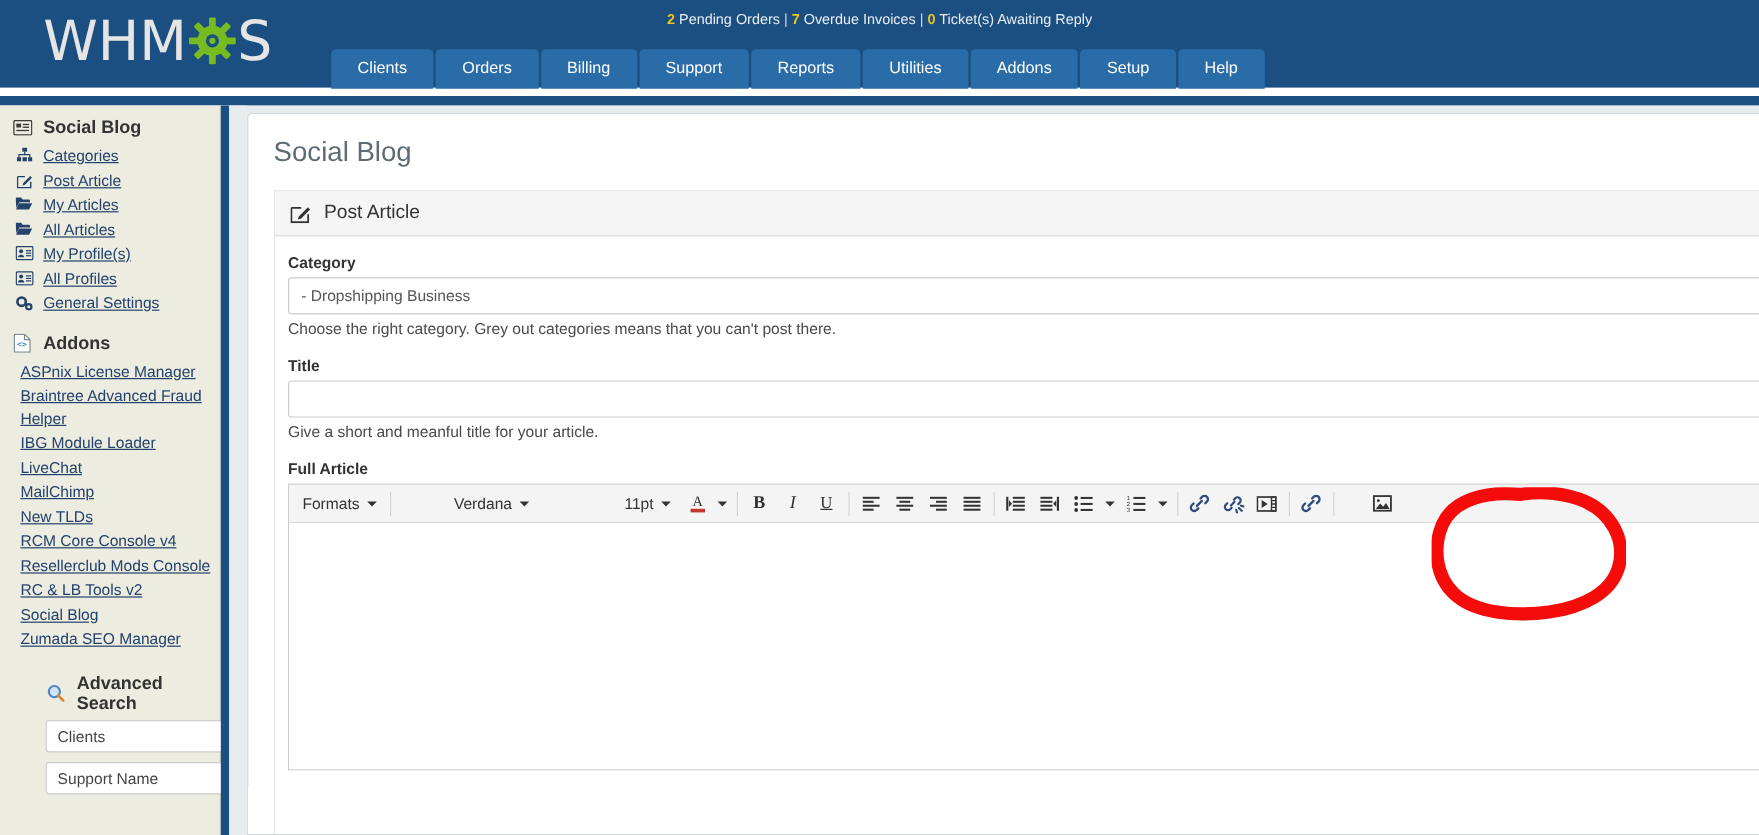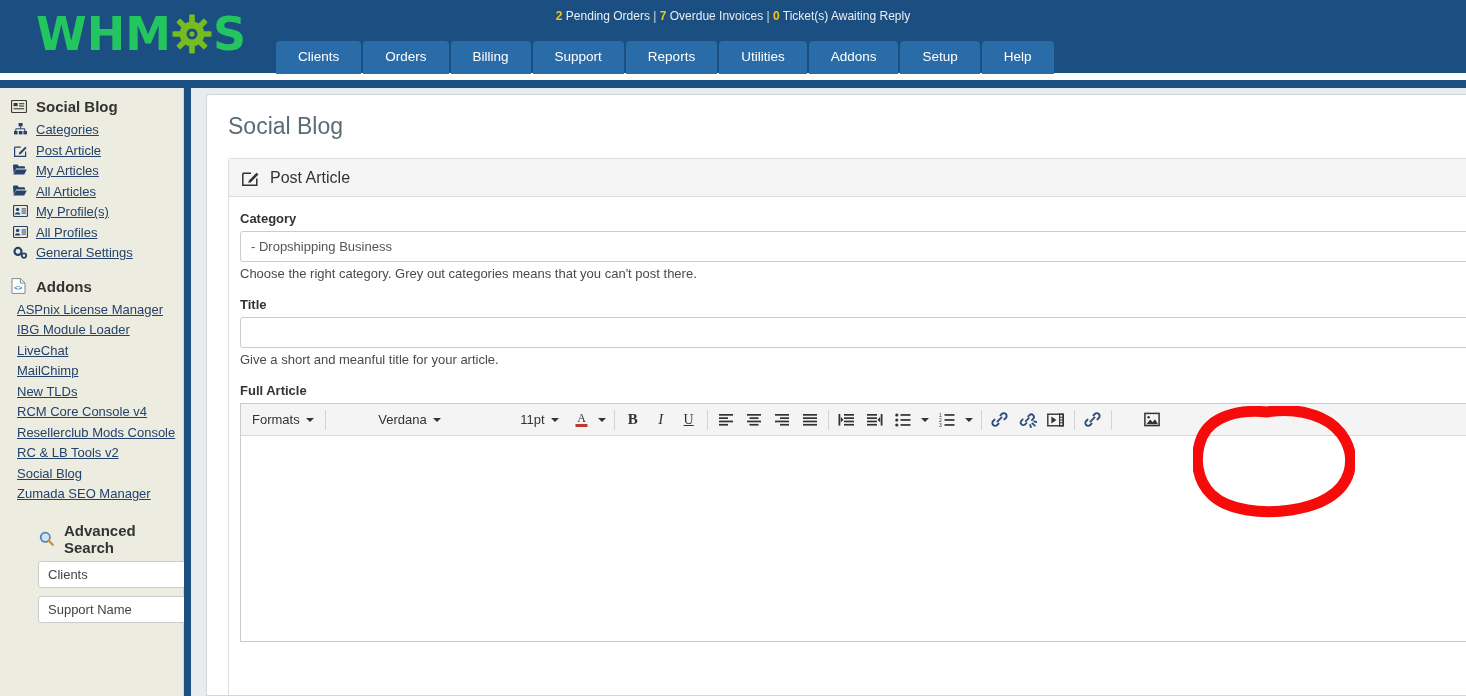--- a/index.html
+++ b/index.html
@@ -14,21 +14,21 @@
   
   #topbar {
     position: absolute; left: 0; top: 0; width: 1466px; height: 73px;
     background: #1b4f81;
   }
   #logo {
     position: absolute; left: 36px; top: 8px;
     height: 52px; display: flex; align-items: center;
   }
   #logo .logotext {
-    font-size: 46px; font-weight: bold; color: #22c55e;
+    font-size: 46px; font-weight: normal; color: #e5e5e5;
     letter-spacing: 0px; line-height: 1;
     font-family: "DejaVu Sans", sans-serif;
   }
   #logo svg { display: block; }
 
   #statusline {
     position: absolute; left: 0; top: 9px; width: 1466px;
     text-align: center; font-size: 12px; color: #e9eef3;
   }
   #statusline .num { color: #f0c419; font-weight: bold; }
@@ -396,20 +396,23 @@
       </svg>
     </span>
     <span>Addons</span>
   </div>
 
   <ul class="sb-list addon-list">
     <li>
       <a>ASPnix License Manager</a>
       </li>
     <li>
+      <a>Braintree Advanced Fraud Helper</a>
+      </li>
+    <li>
       <a>IBG Module Loader</a>
       </li>
     <li>
       <a>LiveChat</a>
       </li>
     <li>
       <a>MailChimp</a>
       </li>
     <li>
       <a>New TLDs</a>

